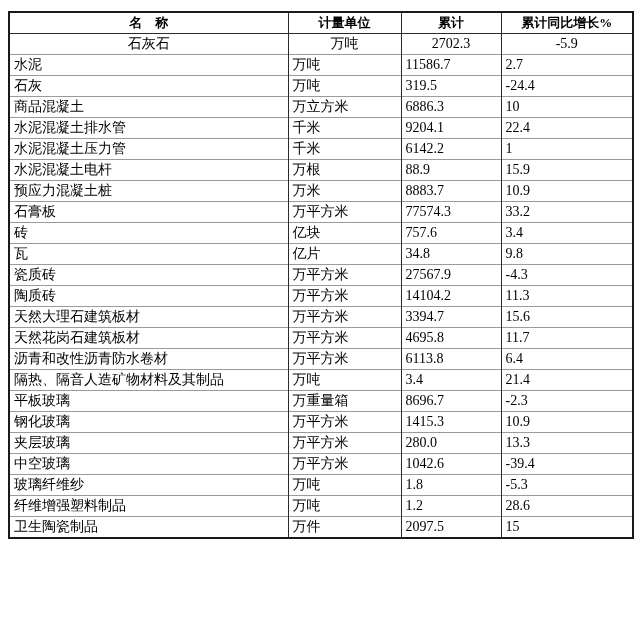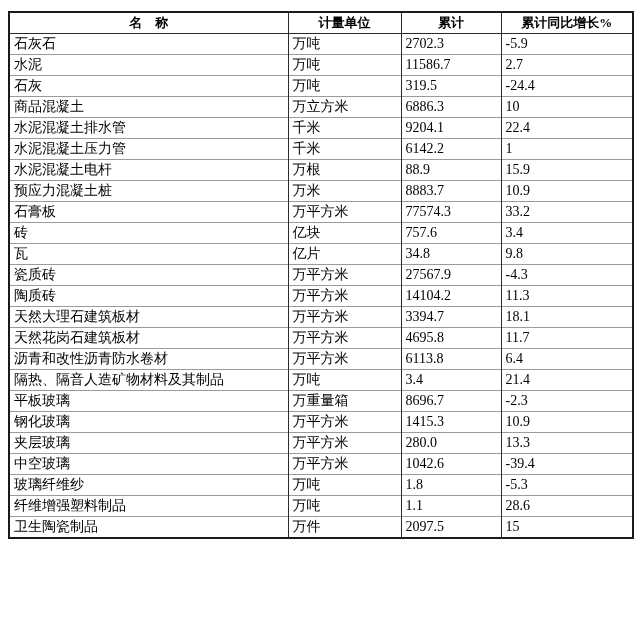--- a/index.html
+++ b/index.html
@@ -52,21 +52,21 @@
   tbody td {
     font-size: 14px;
     line-height: 20px;
     height: 20px;
     padding: 0 4px;
     text-align: left;
     border-left: 1px solid #2b2b2b;
     border-top: 1px solid #9b9b9b;
   }
   tbody td:first-child { border-left: none; }
-  tbody tr:first-child td { border-top: 1px solid #2b2b2b; }
+  tbody tr:first-child td { border-top: 1px solid #2b2b2b; text-align: center; }
 </style>
 </head>
 <body>
 
 <div class="table-wrap">
   <table class="materials">
     <colgroup>
       <col class="c-name">
       <col class="c-unit">
       <col class="c-cum">
@@ -156,21 +156,21 @@
         <tr>
           <td>陶质砖</td>
           <td>万平方米</td>
           <td>14104.2</td>
           <td>11.3</td>
         </tr>
         <tr>
           <td>天然大理石建筑板材</td>
           <td>万平方米</td>
           <td>3394.7</td>
-          <td>18.1</td>
+          <td>15.6</td>
         </tr>
         <tr>
           <td>天然花岗石建筑板材</td>
           <td>万平方米</td>
           <td>4695.8</td>
           <td>11.7</td>
         </tr>
         <tr>
           <td>沥青和改性沥青防水卷材</td>
           <td>万平方米</td>
@@ -209,21 +209,21 @@
         </tr>
         <tr>
           <td>玻璃纤维纱</td>
           <td>万吨</td>
           <td>1.8</td>
           <td>-5.3</td>
         </tr>
         <tr>
           <td>纤维增强塑料制品</td>
           <td>万吨</td>
-          <td>1.1</td>
+          <td>1.2</td>
           <td>28.6</td>
         </tr>
         <tr>
           <td>卫生陶瓷制品</td>
           <td>万件</td>
           <td>2097.5</td>
           <td>15</td>
         </tr>
       </tbody>
   </table>

